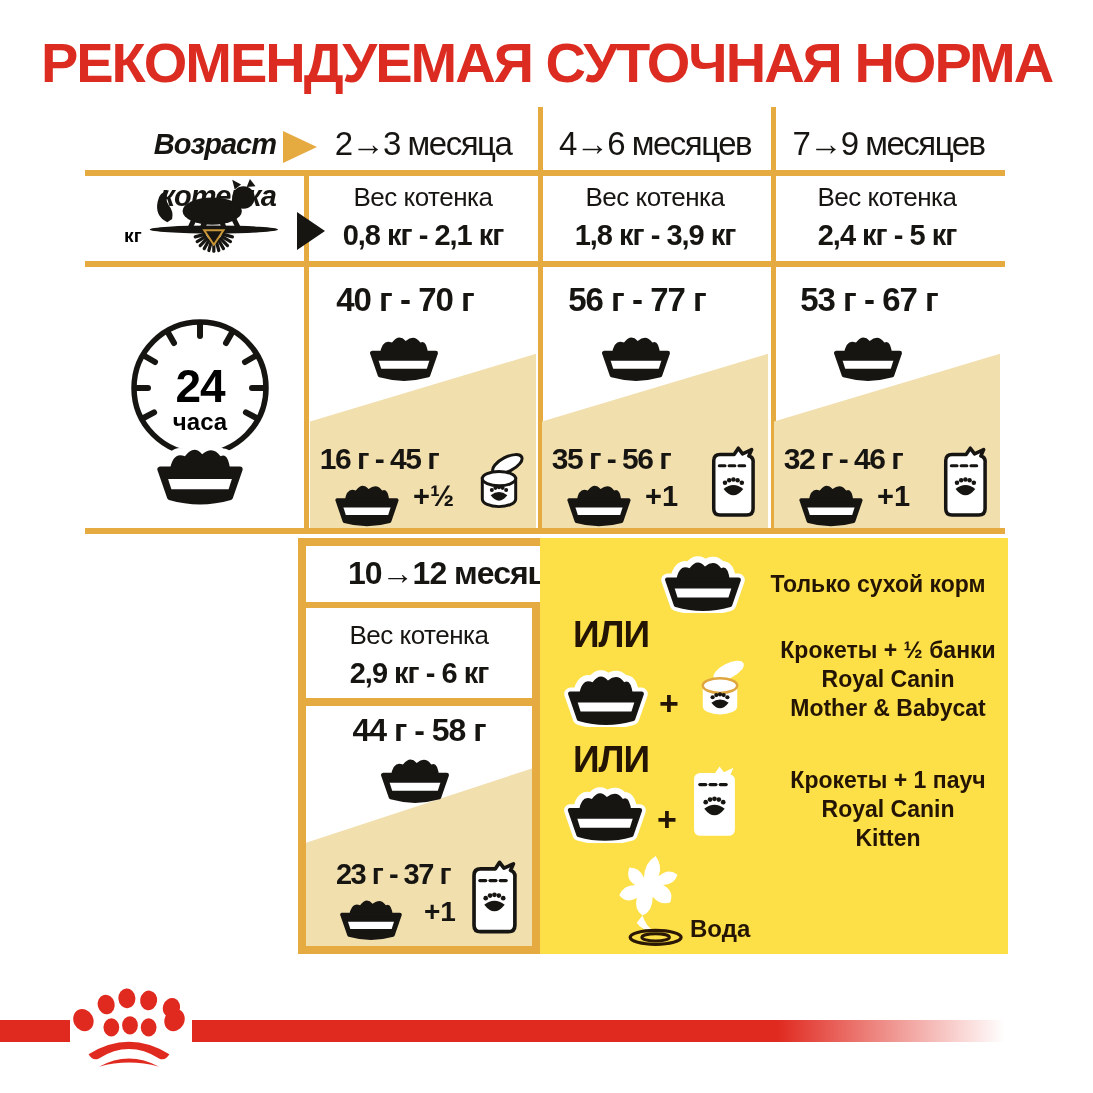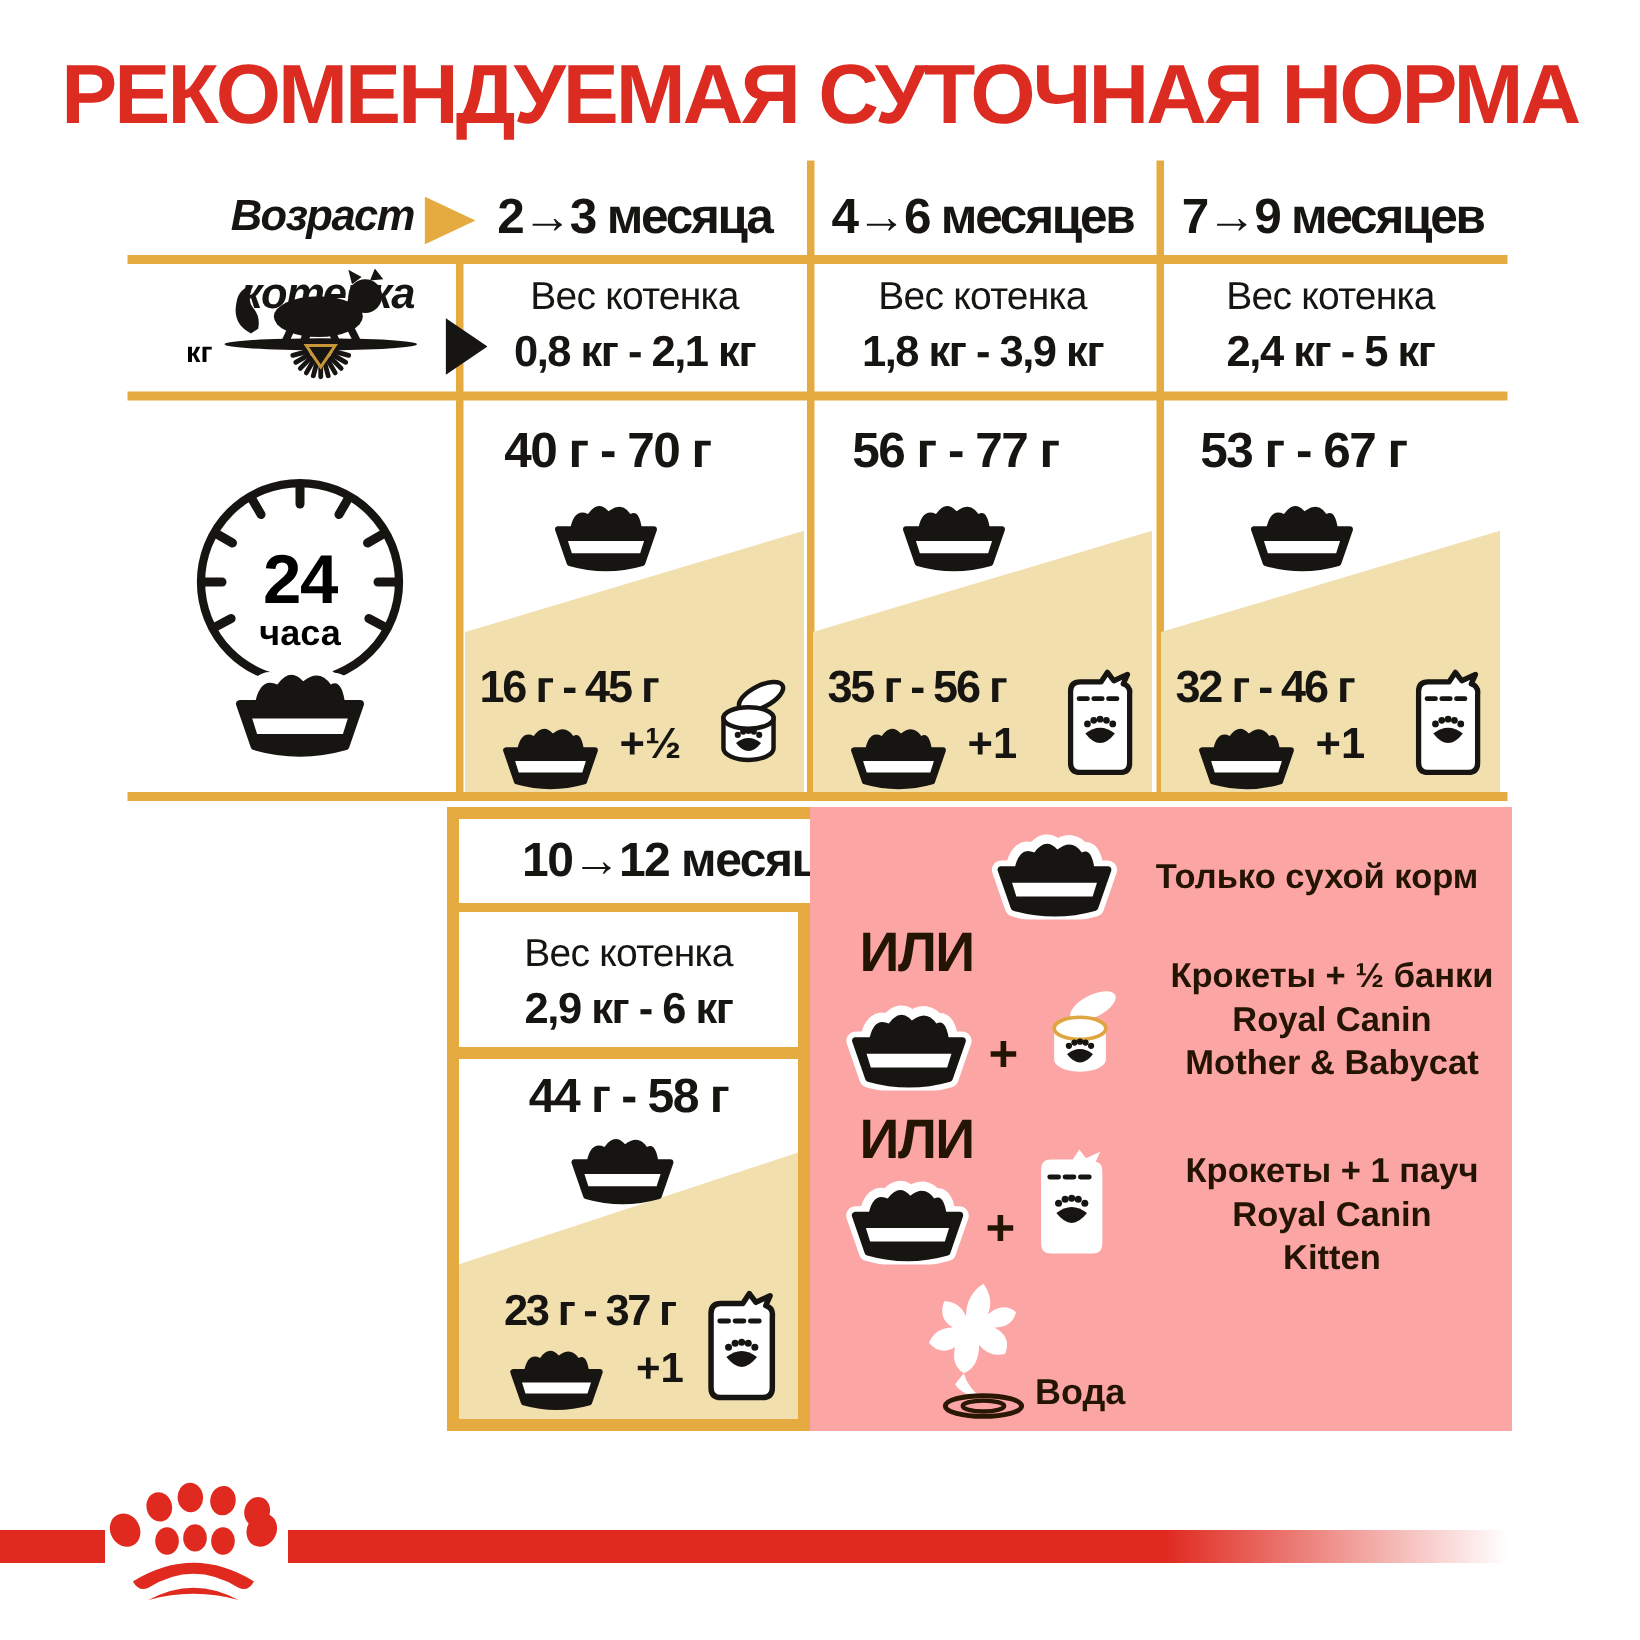--- a/index.html
+++ b/index.html
@@ -12,21 +12,21 @@
   .title{left:0;top:30px;width:100%;text-align:center;font-size:56px;font-weight:bold;
          letter-spacing:-2px;color:#DC2B21;white-space:nowrap;}
 
   .vline{width:5px;background:#E5AB41;}
   .hline{height:6px;background:#E5AB41;left:85px;width:920px;}
 
   .age-label{left:48px;top:118px;width:228px;height:52px;line-height:52px;text-align:right;
              font-size:29px;font-weight:bold;letter-spacing:-1px;font-style:italic;}
   .tri-right{clip-path:polygon(0 0,100% 50%,0 100%);}
   .col-head{top:118px;height:52px;line-height:52px;text-align:center;font-size:33px;
-            font-weight:bold;letter-spacing:-1.5px;white-space:nowrap;}
+            font-weight:normal;letter-spacing:-1.5px;white-space:nowrap;}
 
   .wcell{top:182px;width:226px;text-align:center;}
   .wlabel{font-size:26px;letter-spacing:-0.5px;}
   .wvalue{font-size:29px;font-weight:bold;letter-spacing:-1px;margin-top:6px;white-space:nowrap;}
 
   .food-col{top:268px;width:226px;height:260px;}
   .wedge{position:absolute;left:0;top:0;width:100%;height:100%;background:#F2DFAE;
          clip-path:polygon(0 59%,100% 33%,100% 100%,0 100%);}
   .dry-range{position:absolute;left:2px;top:13px;width:186px;text-align:center;font-size:33px;
              font-weight:bold;letter-spacing:-1px;white-space:nowrap;}
@@ -47,21 +47,21 @@
   .bl-wedge{clip-path:polygon(0 57%,100% 26%,100% 100%,0 100%);}
   .bl-dry{position:absolute;left:0;top:6px;width:100%;text-align:center;font-size:32px;
           font-weight:bold;letter-spacing:-1px;white-space:nowrap;}
   .bl-bowl{position:absolute;left:66px;top:44px;}
   .bl-mix-text{position:absolute;left:0;top:152px;width:144px;text-align:right;font-size:29px;
                font-weight:bold;letter-spacing:-1.5px;white-space:nowrap;}
   .bl-mix-bowl{position:absolute;left:26px;top:186px;}
   .bl-extra{position:absolute;left:118px;top:190px;font-size:28px;font-weight:bold;}
   .bl-pouch{position:absolute;left:160px;top:152px;}
 
-  .panel{left:540px;top:538px;width:468px;height:416px;background:#fca5a5;color:#231403;}
+  .panel{left:540px;top:538px;width:468px;height:416px;background:#fde047;color:#231403;}
   .p-item{position:absolute;}
   .p-label{font-size:23px;font-weight:bold;line-height:1.25;text-align:center;white-space:pre-line;}
   .p-or{font-size:37px;font-weight:bold;letter-spacing:-1px;}
   .p-plus{font-size:34px;font-weight:bold;}
 
   .stripe{top:1020px;height:22px;background:#E02A20;}
   .stripe-fade{background:linear-gradient(90deg,#E02A20 0%,#E02A20 72%,rgba(224,42,32,0) 100%);}
 </style>
 </head>
 <body>

